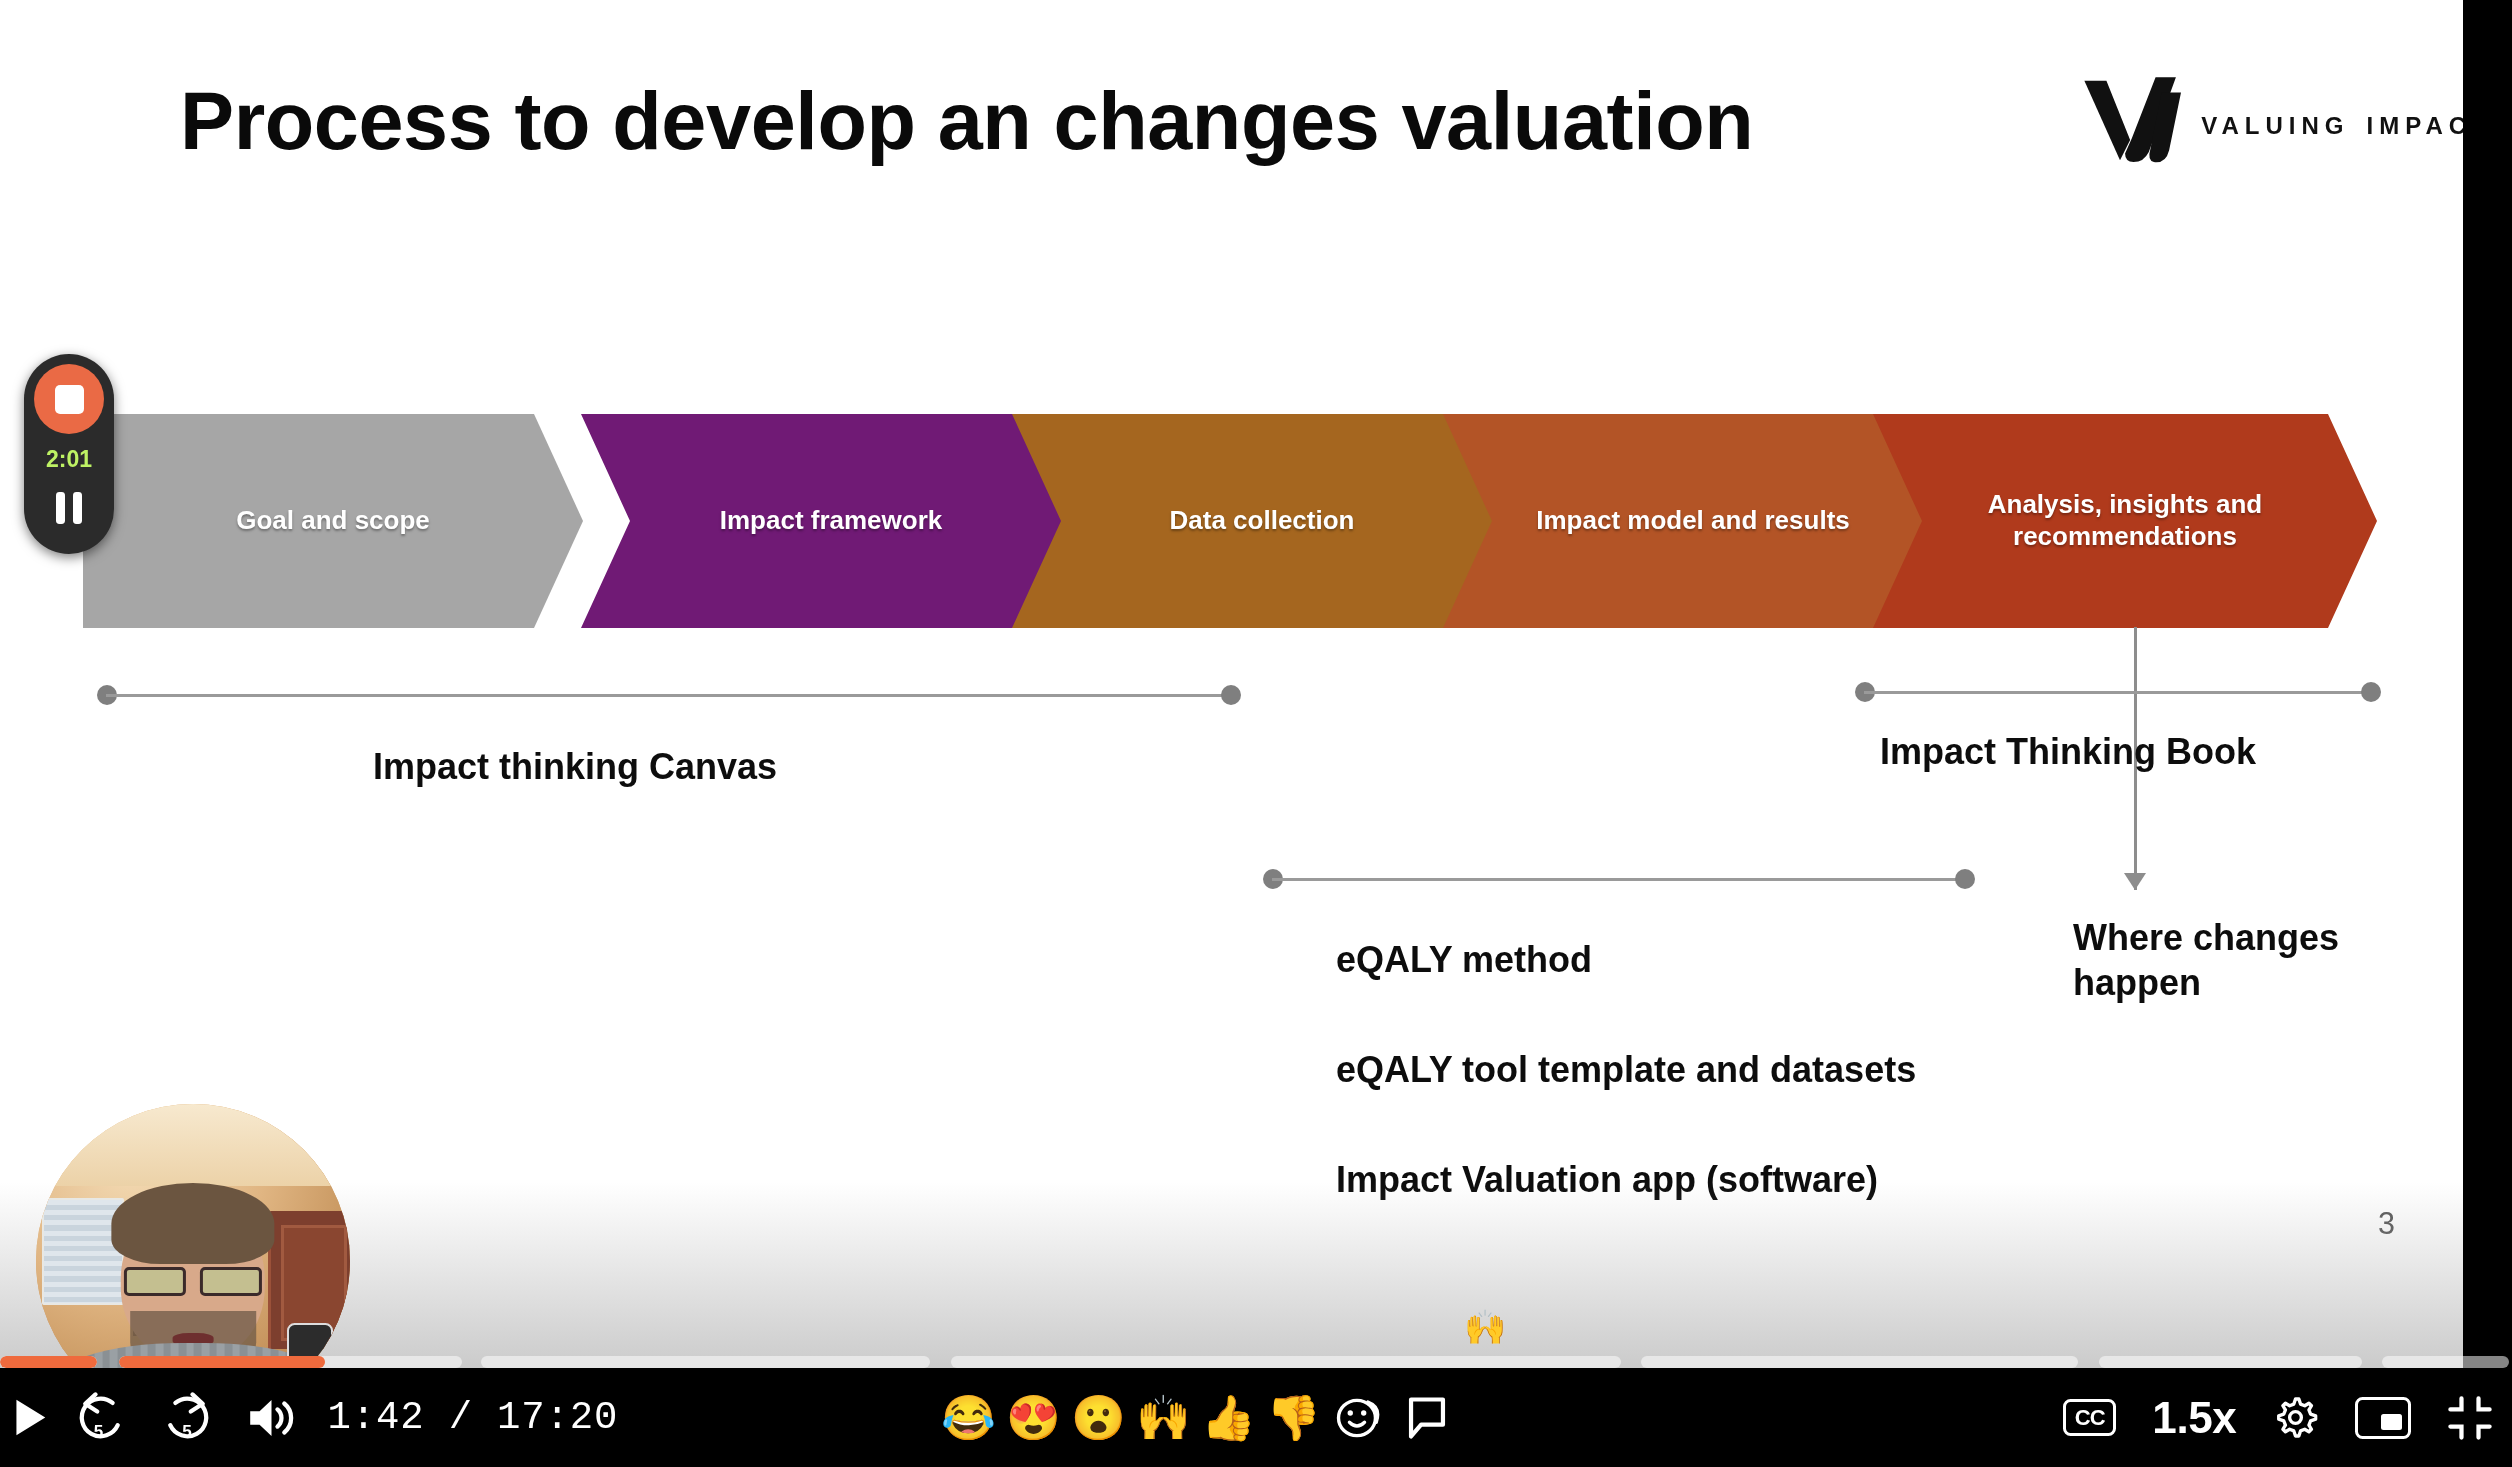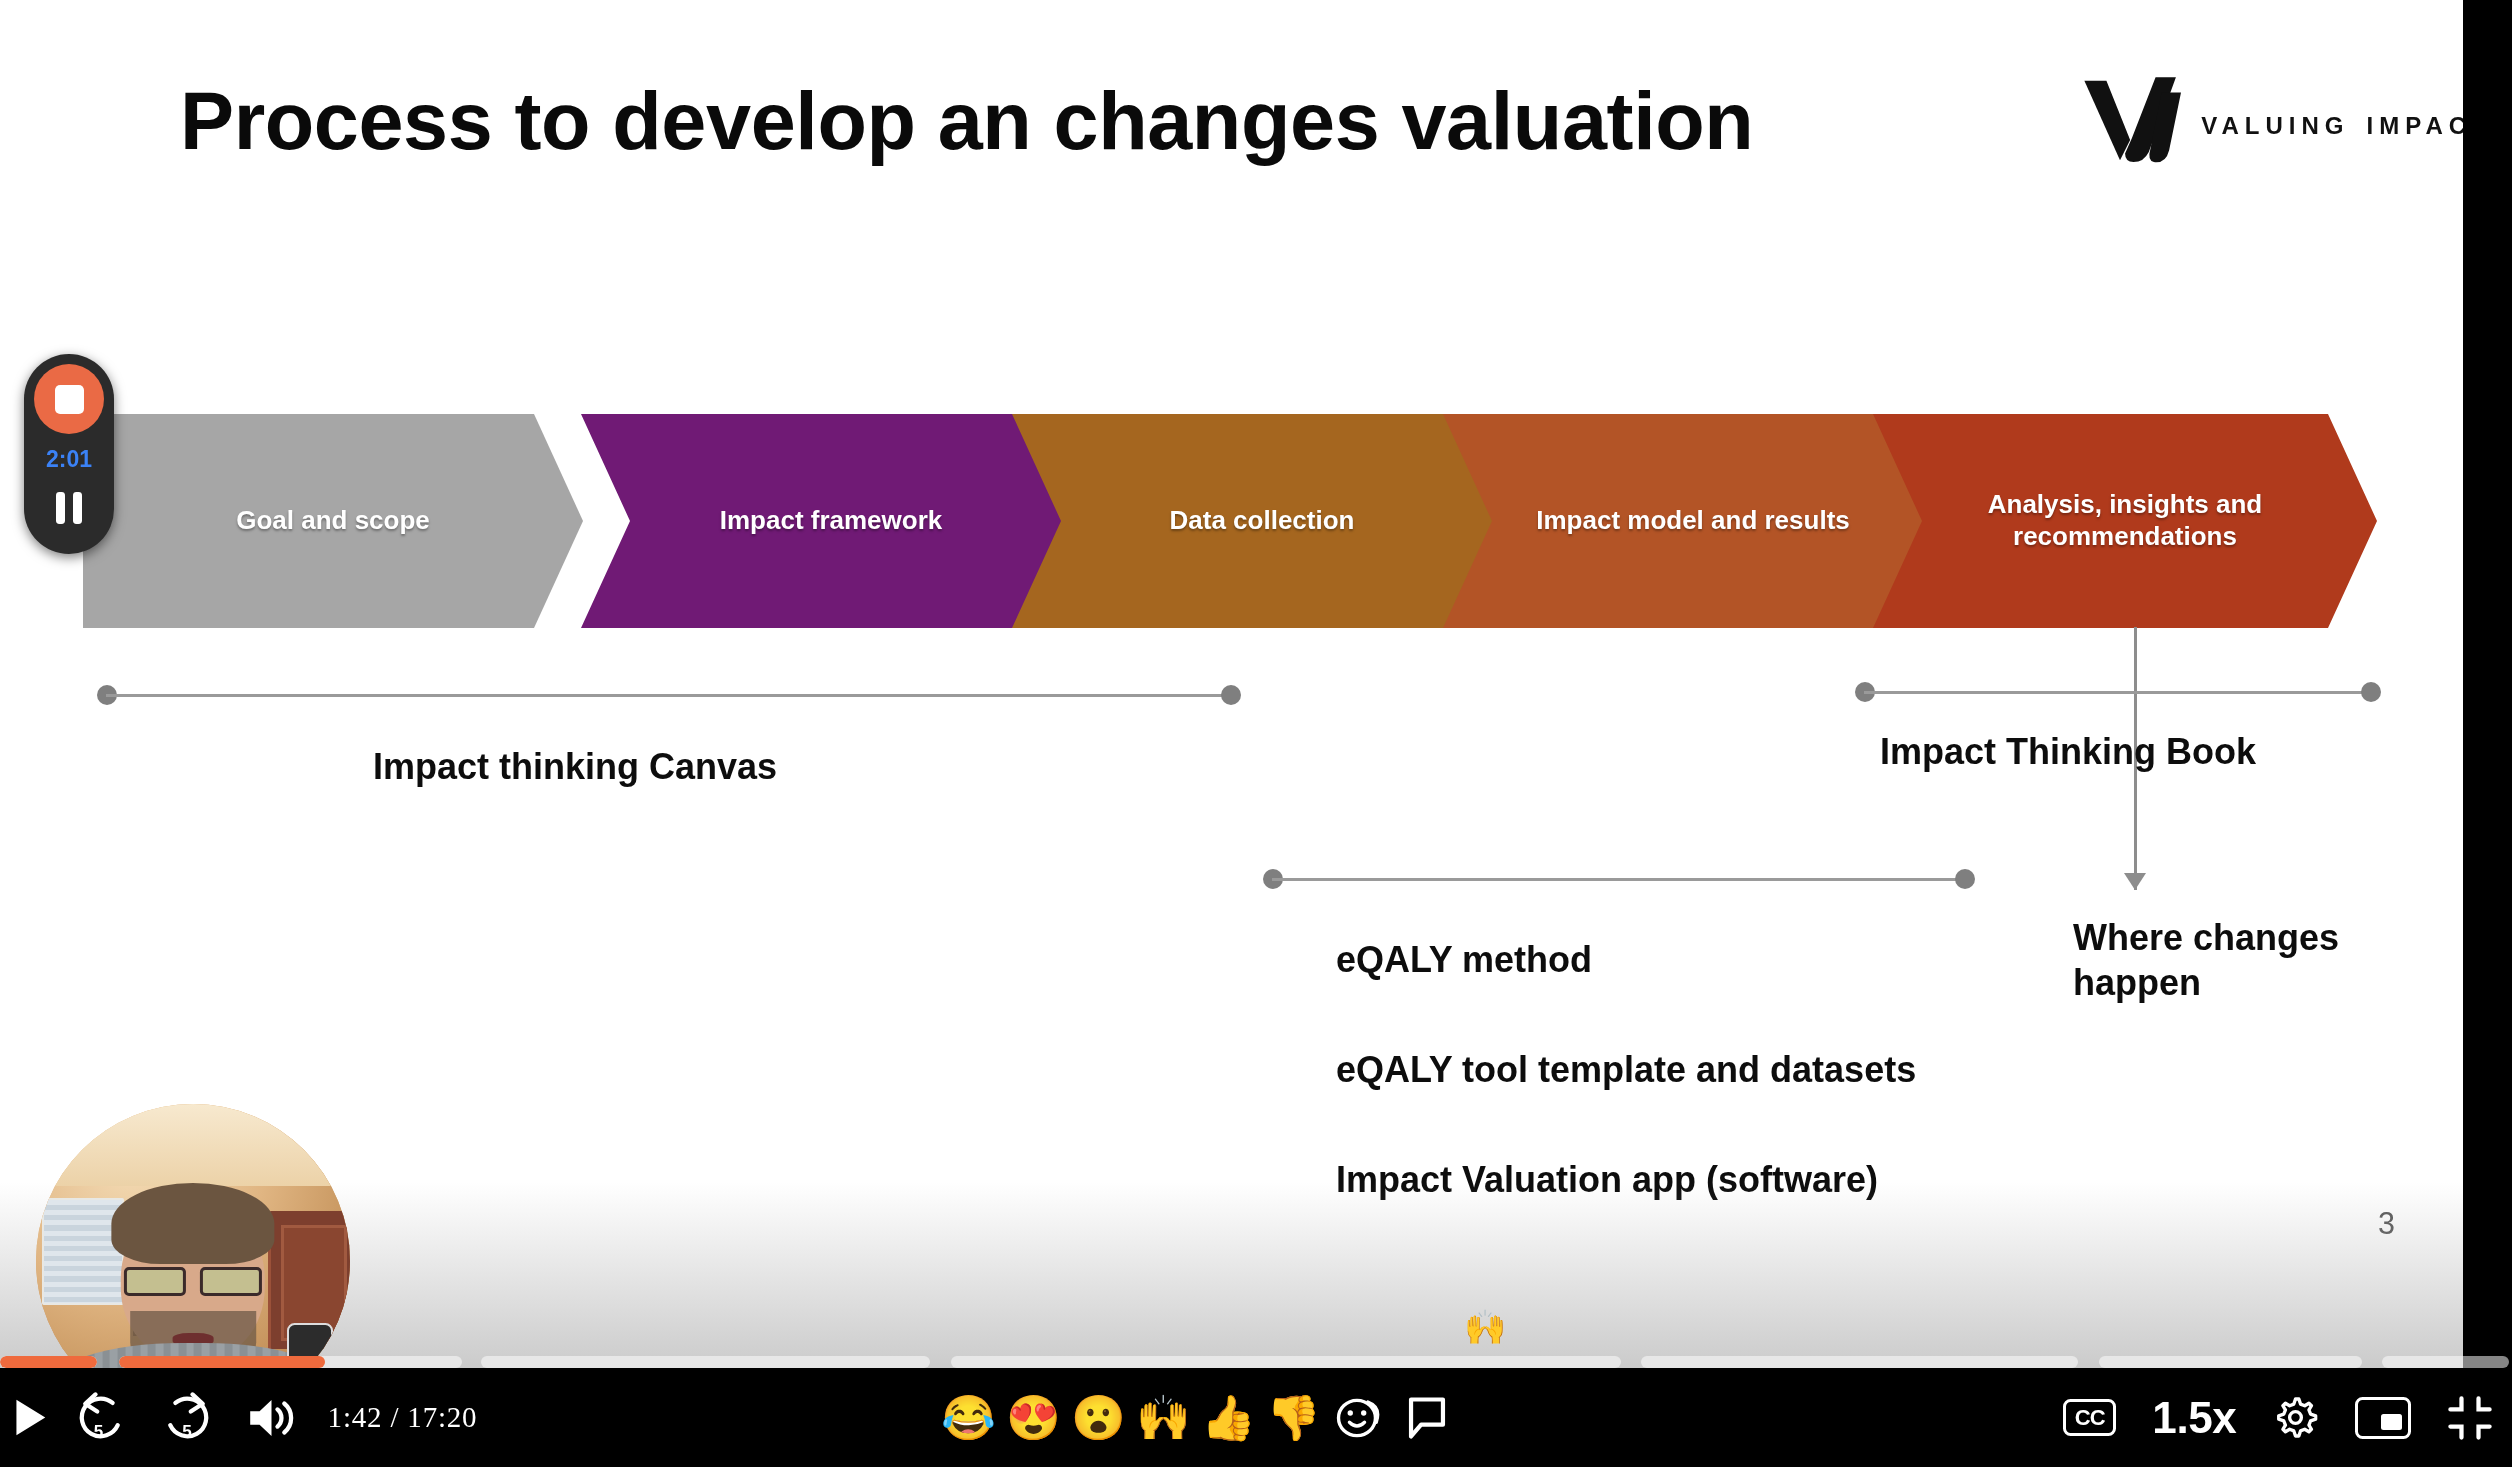--- a/index.html
+++ b/index.html
@@ -93,21 +93,21 @@
     position:absolute; left:24px; top:354px; width:90px; height:200px;
     background:#2b2b2b; border-radius:45px;
     display:flex; flex-direction:column; align-items:center;
     padding-top:10.2px; box-shadow:0 3.4px 12px rgba(0,0,0,.5);
   }
   #rec-stop {
     width:70px; height:70px; border-radius:50%; background:#ea6a45;
     display:flex; align-items:center; justify-content:center;
   }
   #rec-stop i { width:29px; height:29px; background:#fff; border-radius:5.1px; display:block; }
-  #rec-time { color:#3b82f6; font-size:23px; font-weight:bold; margin-top:12px; font-family:"Liberation Sans", sans-serif; }
+  #rec-time { color:#bef264; font-size:23px; font-weight:bold; margin-top:12px; font-family:"Liberation Sans", sans-serif; }
   #rec-pause { margin-top:18.6px; display:flex; gap:7.6px; }
   #rec-pause i { width:9.3px; height:32px; background:#fff; border-radius:3.4px; display:block; }
 
   
   #webcam {
     position:absolute; left:36px; top:1104px; width:314px; height:314px;
     border-radius:50%; overflow:hidden;
     background:linear-gradient(160deg,#e8c89c 0%,#d8a86f 38%,#b97f4d 70%,#6d4a33 100%);
   }
   #wc-wall { position:absolute; inset:0; background:
@@ -162,21 +162,21 @@
   
   #controls {
     position:absolute; left:0; bottom:0; width:2512px; height:99px; background:#000;
     display:flex; align-items:center; color:#fff;
   }
   .ctl { display:flex; align-items:center; justify-content:center; cursor:default; }
   .ctl svg { display:block; }
   #ctl-left { display:flex; align-items:center; gap:0; padding-left:0; }
   #ctl-left .ctl { width:85px; height:99px; }
   #time-display {
-    font-family:Liberation Serif, serif; font-size:29px; letter-spacing:0.8px;
+    font-family:Liberation Mono, monospace; font-size:39px; letter-spacing:0.8px;
     margin-left:13.6px; white-space:nowrap;
   }
   #ctl-center { position:absolute; left:941px; display:flex; align-items:center; gap:12px; }
   #ctl-center .emoji { font-size:44px; line-height:1; width:53px; text-align:center; }
   #ctl-right { position:absolute; right:18.6px; display:flex; align-items:center; gap:36px; }
   #speed { font-size:44px; font-weight:bold; letter-spacing:-0.4px; }
   .cc-box {
     width:53px; height:37px; border:3.4px solid #fff; border-radius:7.6px;
     display:flex; align-items:center; justify-content:center;
     font-size:22px; font-weight:bold; letter-spacing:-0.8px;

